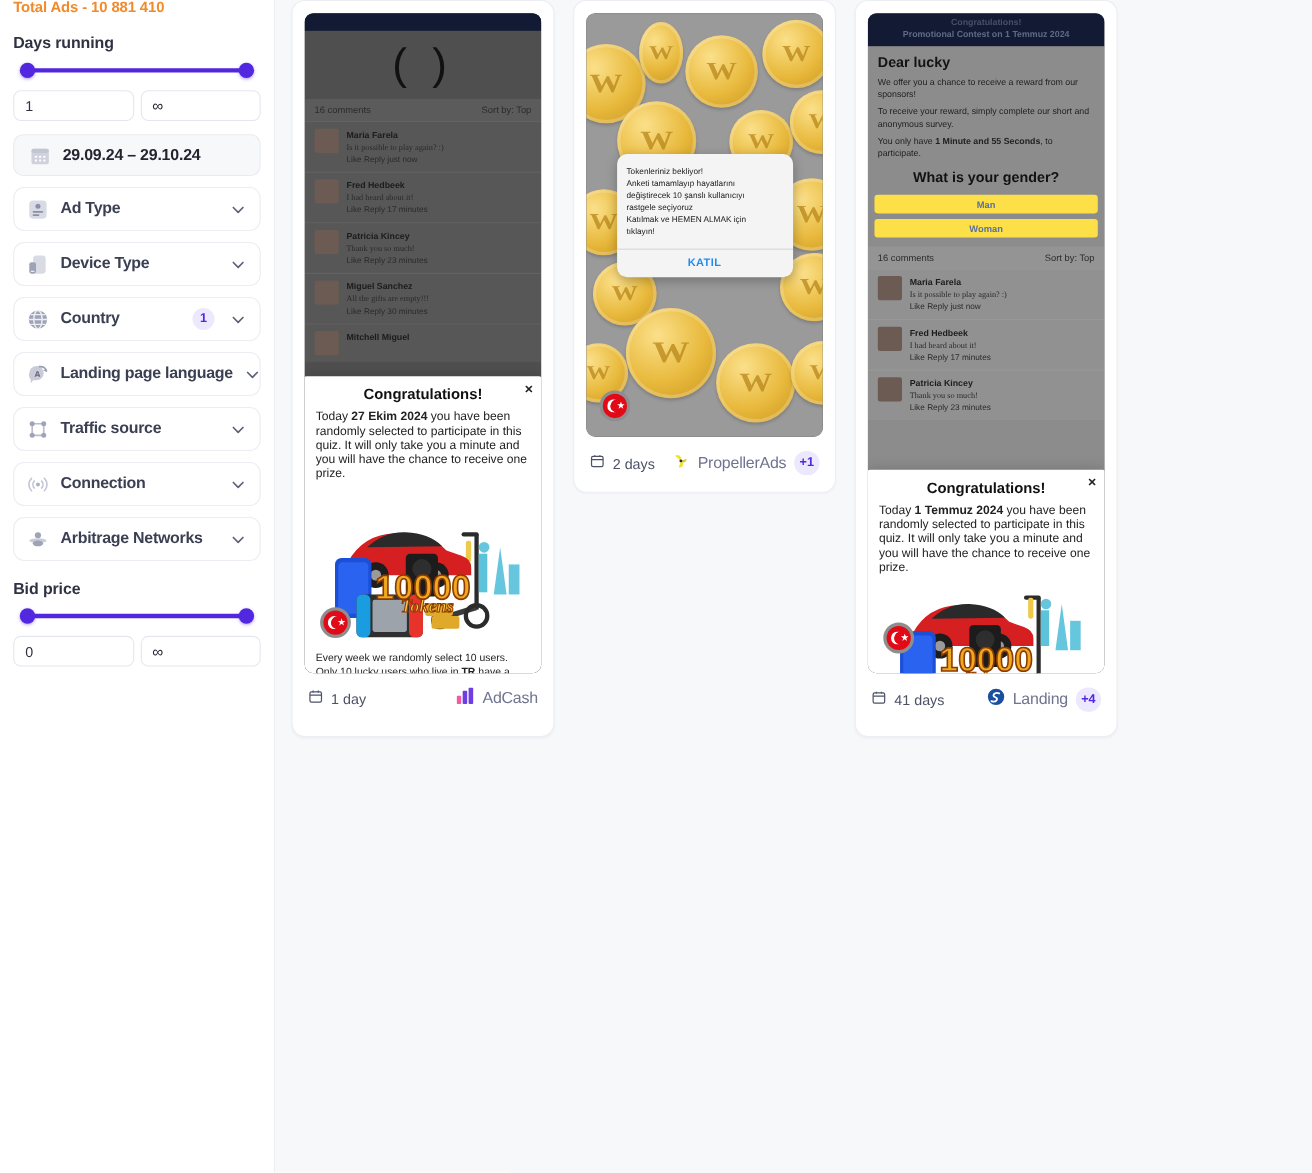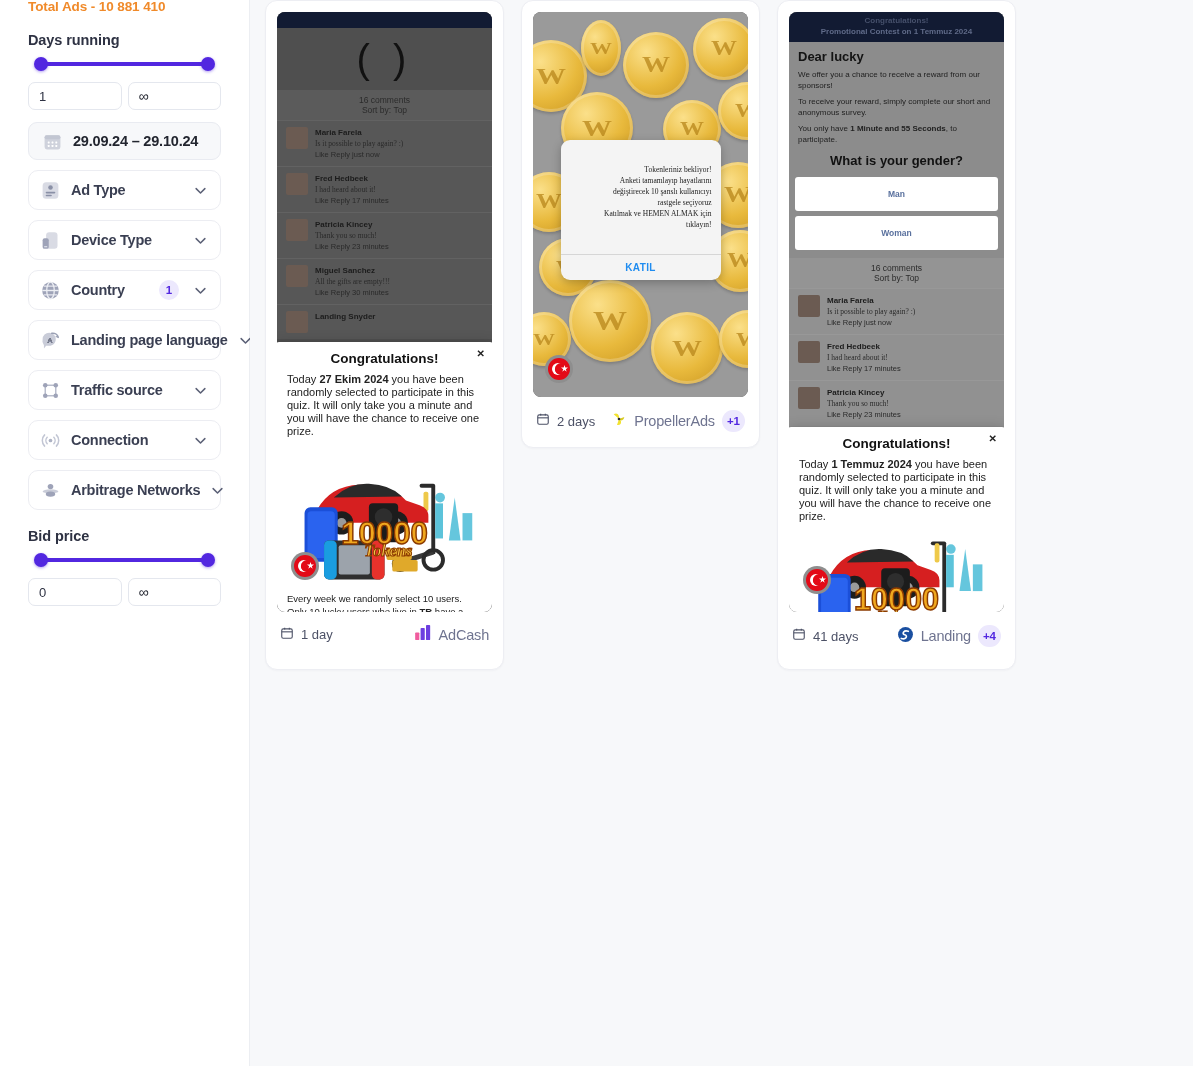--- a/index.html
+++ b/index.html
@@ -9,21 +9,21 @@
     font-family: "Liberation Sans", sans-serif;
     overflow: hidden;
   }
   .app { position: relative; width: 1193px; height: 1066px; display: flex; }
 
   
   .sidebar {
     width: 250px; height: 1066px;
     background: #ffffff;
     border-right: 1px solid #eceef2;
-    padding: 0 28px;
+    padding: 0 12px;
     flex: 0 0 250px;
     position: relative;
   }
   .total-ads {
     font-size: 13.5px; font-weight: 700; color: #f08a2a;
     letter-spacing: -0.1px; padding-top: 0px; line-height: 14px;
     white-space: nowrap;
   }
   .sec-title {
     font-size: 14.5px; font-weight: 700; color: #2e3243;
@@ -135,21 +135,20 @@
   .feed.dim { background: #8c8c8c; }
   .feed-topbar { height: 16px; background: #121b33; }
   .emoji-row {
     height: 62px; display: flex; align-items: center; justify-content: center;
     color: #111; font-size: 40px; letter-spacing: 6px; font-weight: 300;
   }
   .cm-head {
     display: flex; justify-content: space-between; align-items: center;
     padding: 5px 9px; font-size: 8.5px; color: #2b2b2b;
     background: rgba(255,255,255,0.07);
-    flex-direction: column;
   }
   .cm-row {
     display: flex; gap: 7px; padding: 6px 9px;
     border-top: 1px solid rgba(255,255,255,0.07);
     background: rgba(255,255,255,0.05);
   }
   .cm-av { width: 22px; height: 22px; flex: 0 0 22px; border-radius: 2px; background: #6b5b52; }
   .cm-body { flex: 1 1 auto; min-width: 0; }
   .cm-name { font-size: 8px; font-weight: 700; color: #1c1c1c; line-height: 11px; }
   .cm-text { font-size: 7.5px; color: #2a2a2a; line-height: 11px; font-family: Liberation Serif, serif; }
@@ -158,21 +157,21 @@
   
   .promo-hd { background: #121b33; padding: 4px 6px 6px; text-align: center; }
   .promo-hd .t1 { font-size: 8px; color: #46506b; font-weight: 700; }
   .promo-hd .t2 { font-size: 8px; color: #5b6party; }
   .promo-hd .t2 { font-size: 8px; color: #5f6a88; font-weight: 700; margin-top: 2px; }
   .promo-body { padding: 7px 9px 2px; }
   .promo-body h4 { font-size: 13px; color: #131313; font-weight: 700; margin-bottom: 5px; }
   .promo-body p { font-size: 8px; color: #222; line-height: 11px; margin-bottom: 5px; }
   .promo-q { text-align: center; font-size: 13px; font-weight: 700; color: #111; margin: 8px 0 7px; }
   .promo-btn {
-    height: 34px; border-radius: 3px; background: #ffffff;
+    height: 17px; border-radius: 3px; background: #fde047;
     display: flex; align-items: center; justify-content: center;
     font-size: 8.5px; color: #5a719e; margin: 0 6px 5px; font-weight: 600;
   }
 
   
   .coins { position: absolute; inset: 0; background: #9a9a9a; overflow: hidden; }
   .coin {
     position: absolute; border-radius: 50%;
     background:
       radial-gradient(circle at 35% 30%, #fbe08a 0%, #e8b93c 55%, #c99520 100%);
@@ -182,22 +181,22 @@
   }
   .coin span { transform: scaleY(0.8); opacity: 0.75; }
 
   .dialog-box {
     position: absolute; left: 50%; transform: translateX(-50%);
     width: 160px; background: #f4f4f4;
     border-radius: 9px; overflow: hidden;
     box-shadow: 0 3px 10px rgba(0,0,0,0.25);
   }
   .dialog-box .dtext {
-    padding: 24px 9px; text-align: right; font-size: 7.5px;
-    line-height: 11px; color: #1a1a1a; font-family: Liberation Serif, serif;
+    padding: 10px 9px; text-align: left; font-size: 7.5px;
+    line-height: 11px; color: #1a1a1a;
   }
   .dialog-box .dbtn {
     border-top: 1px solid #d6d6d6; padding: 7px;
     text-align: center; font-size: 10px; font-weight: 700;
     color: #1f8cf0; letter-spacing: 0.4px;
   }
 
   
   .congrats {
     position: absolute; left: -1px; right: -1px;
@@ -468,21 +467,21 @@
               <div class="cm-body">
                 <div class="cm-name">Miguel Sanchez</div>
                 <div class="cm-text">All the gifts are empty!!!</div>
                 <div class="cm-meta">Like Reply  30 minutes</div>
               </div>
             </div>
 
             <div class="cm-row">
               <div class="cm-av"></div>
               <div class="cm-body">
-                <div class="cm-name">Landing Snyder</div>
+                <div class="cm-name">Mitchell Miguel</div>
               </div>
             </div>
           </div>
 
           <div class="congrats" style="top:330px;bottom:-10px;">
             <span class="x">✕</span>
             <h3>Congratulations!</h3>
             <p><span>Today </span><b>27 Ekim 2024</b><span> you have been randomly selected to participate in this quiz. It will only take you a minute and you will have the chance to receive one prize.</span></p>
 
             <div class="prize-img">

